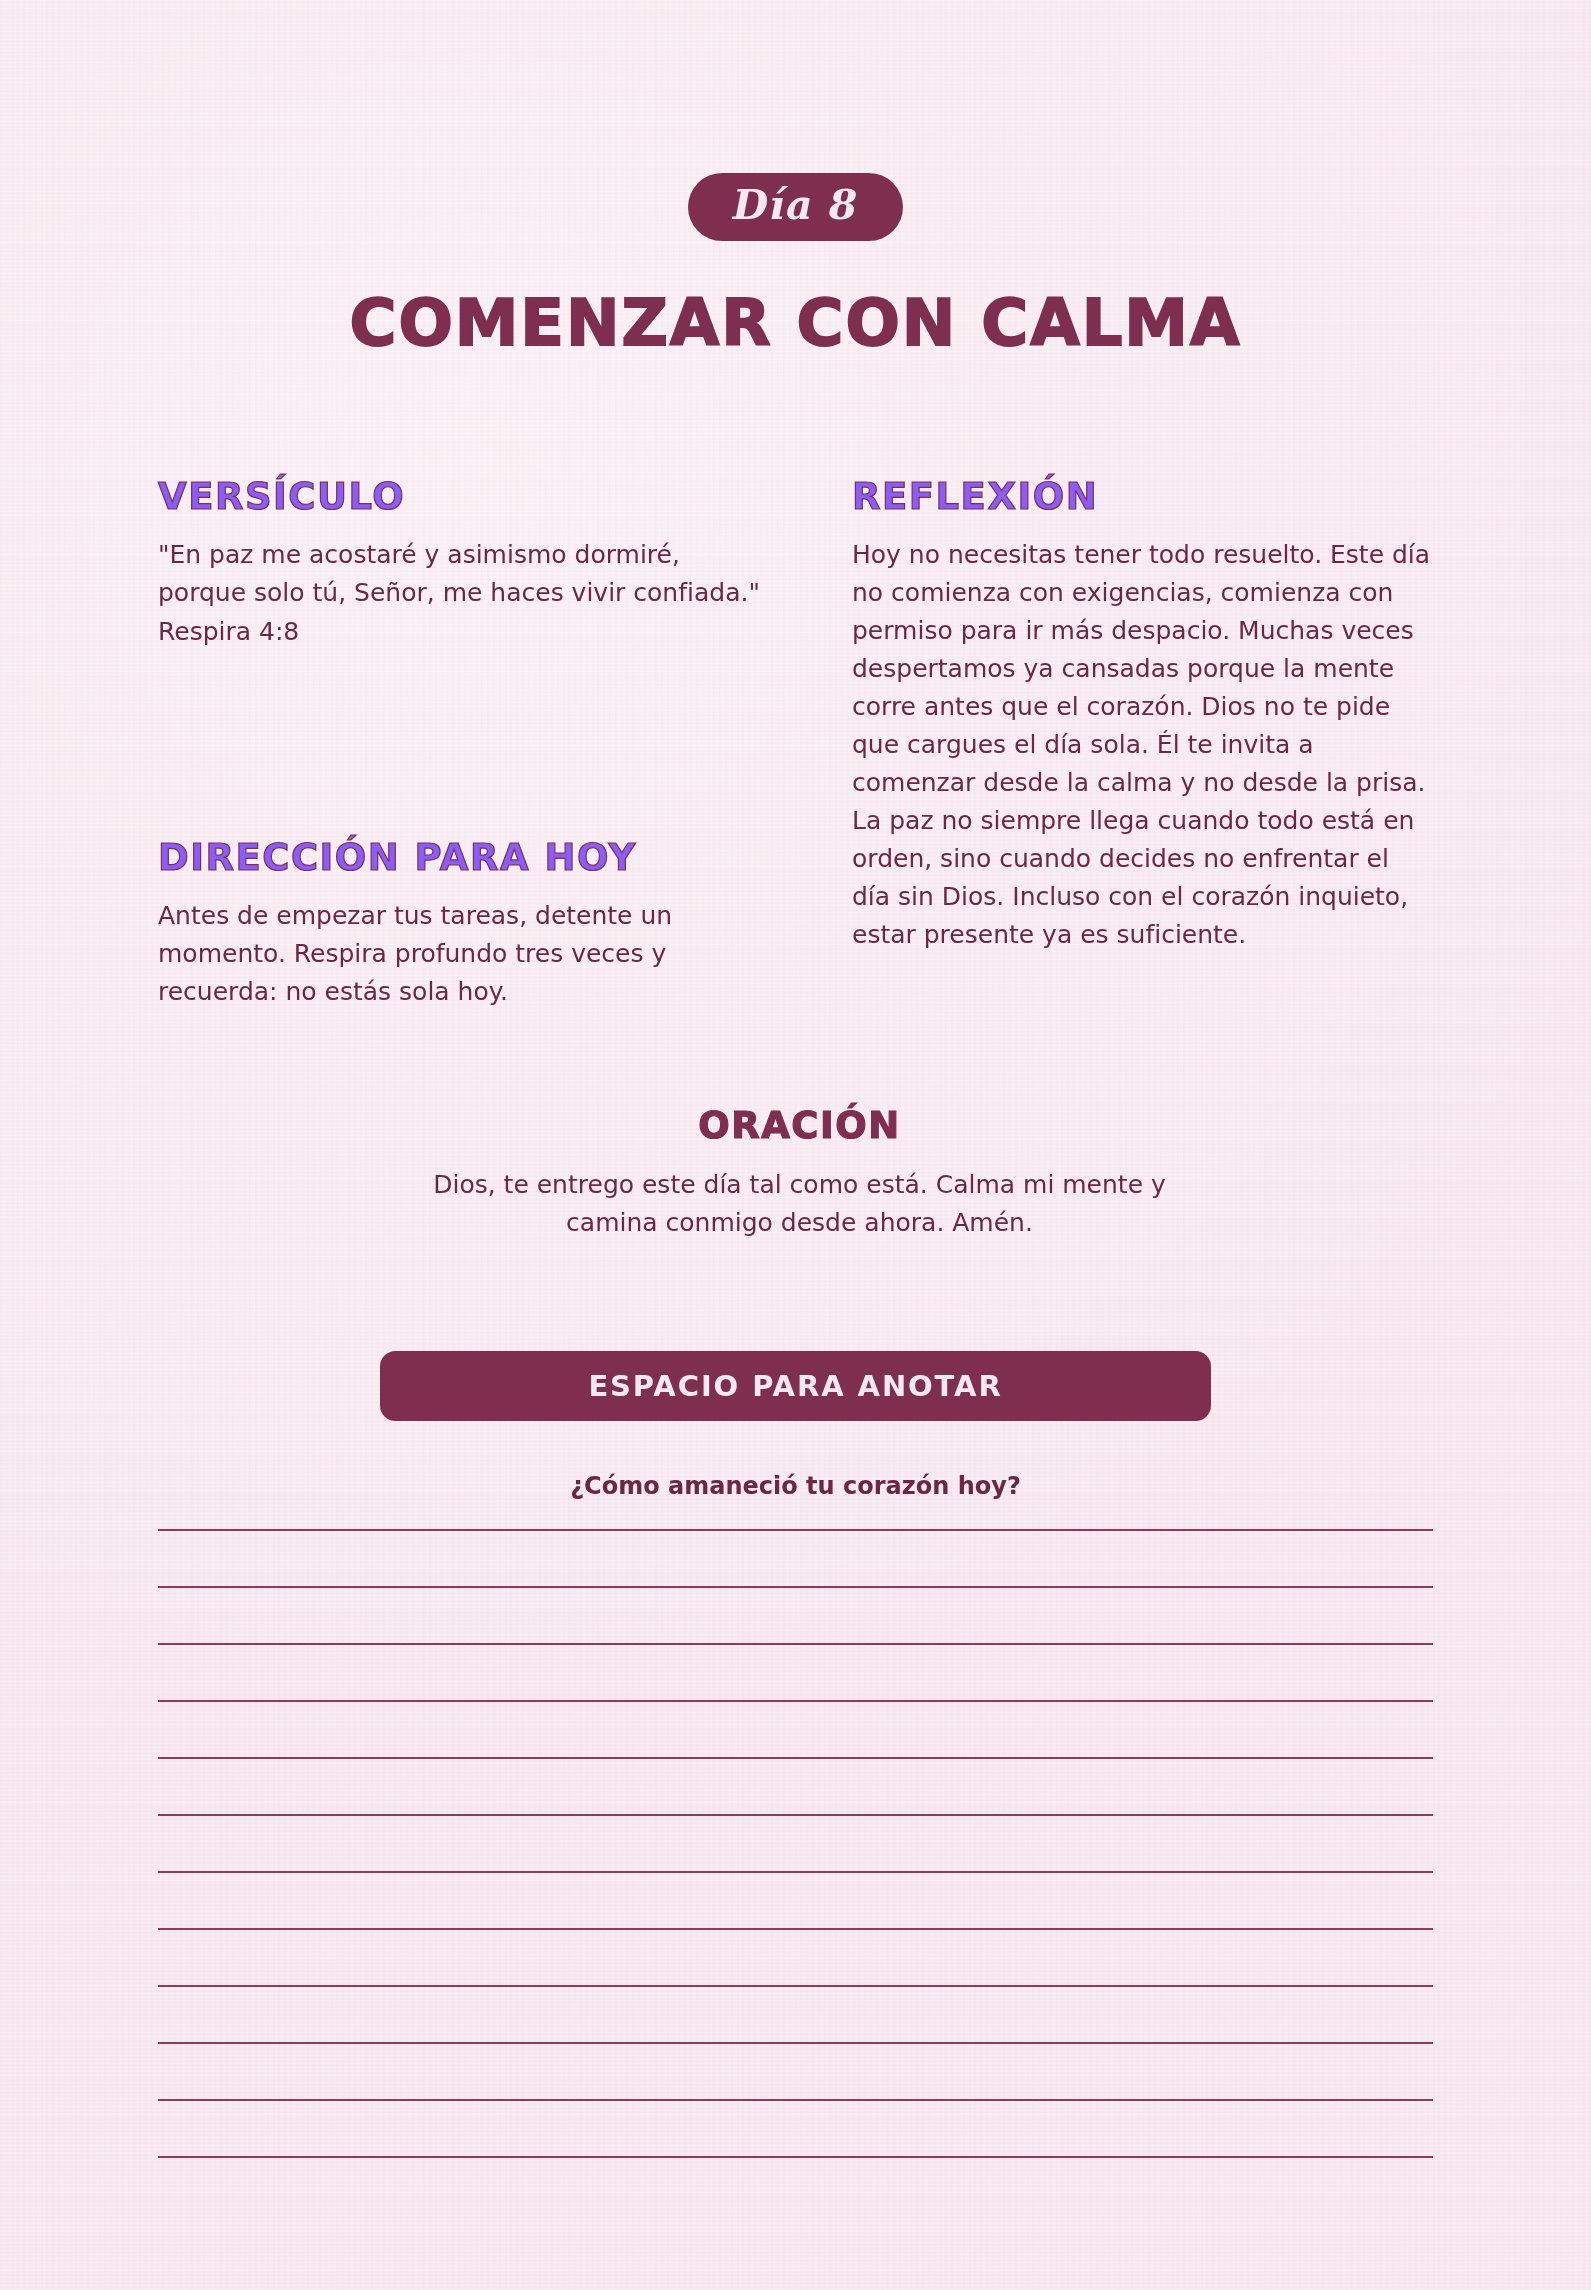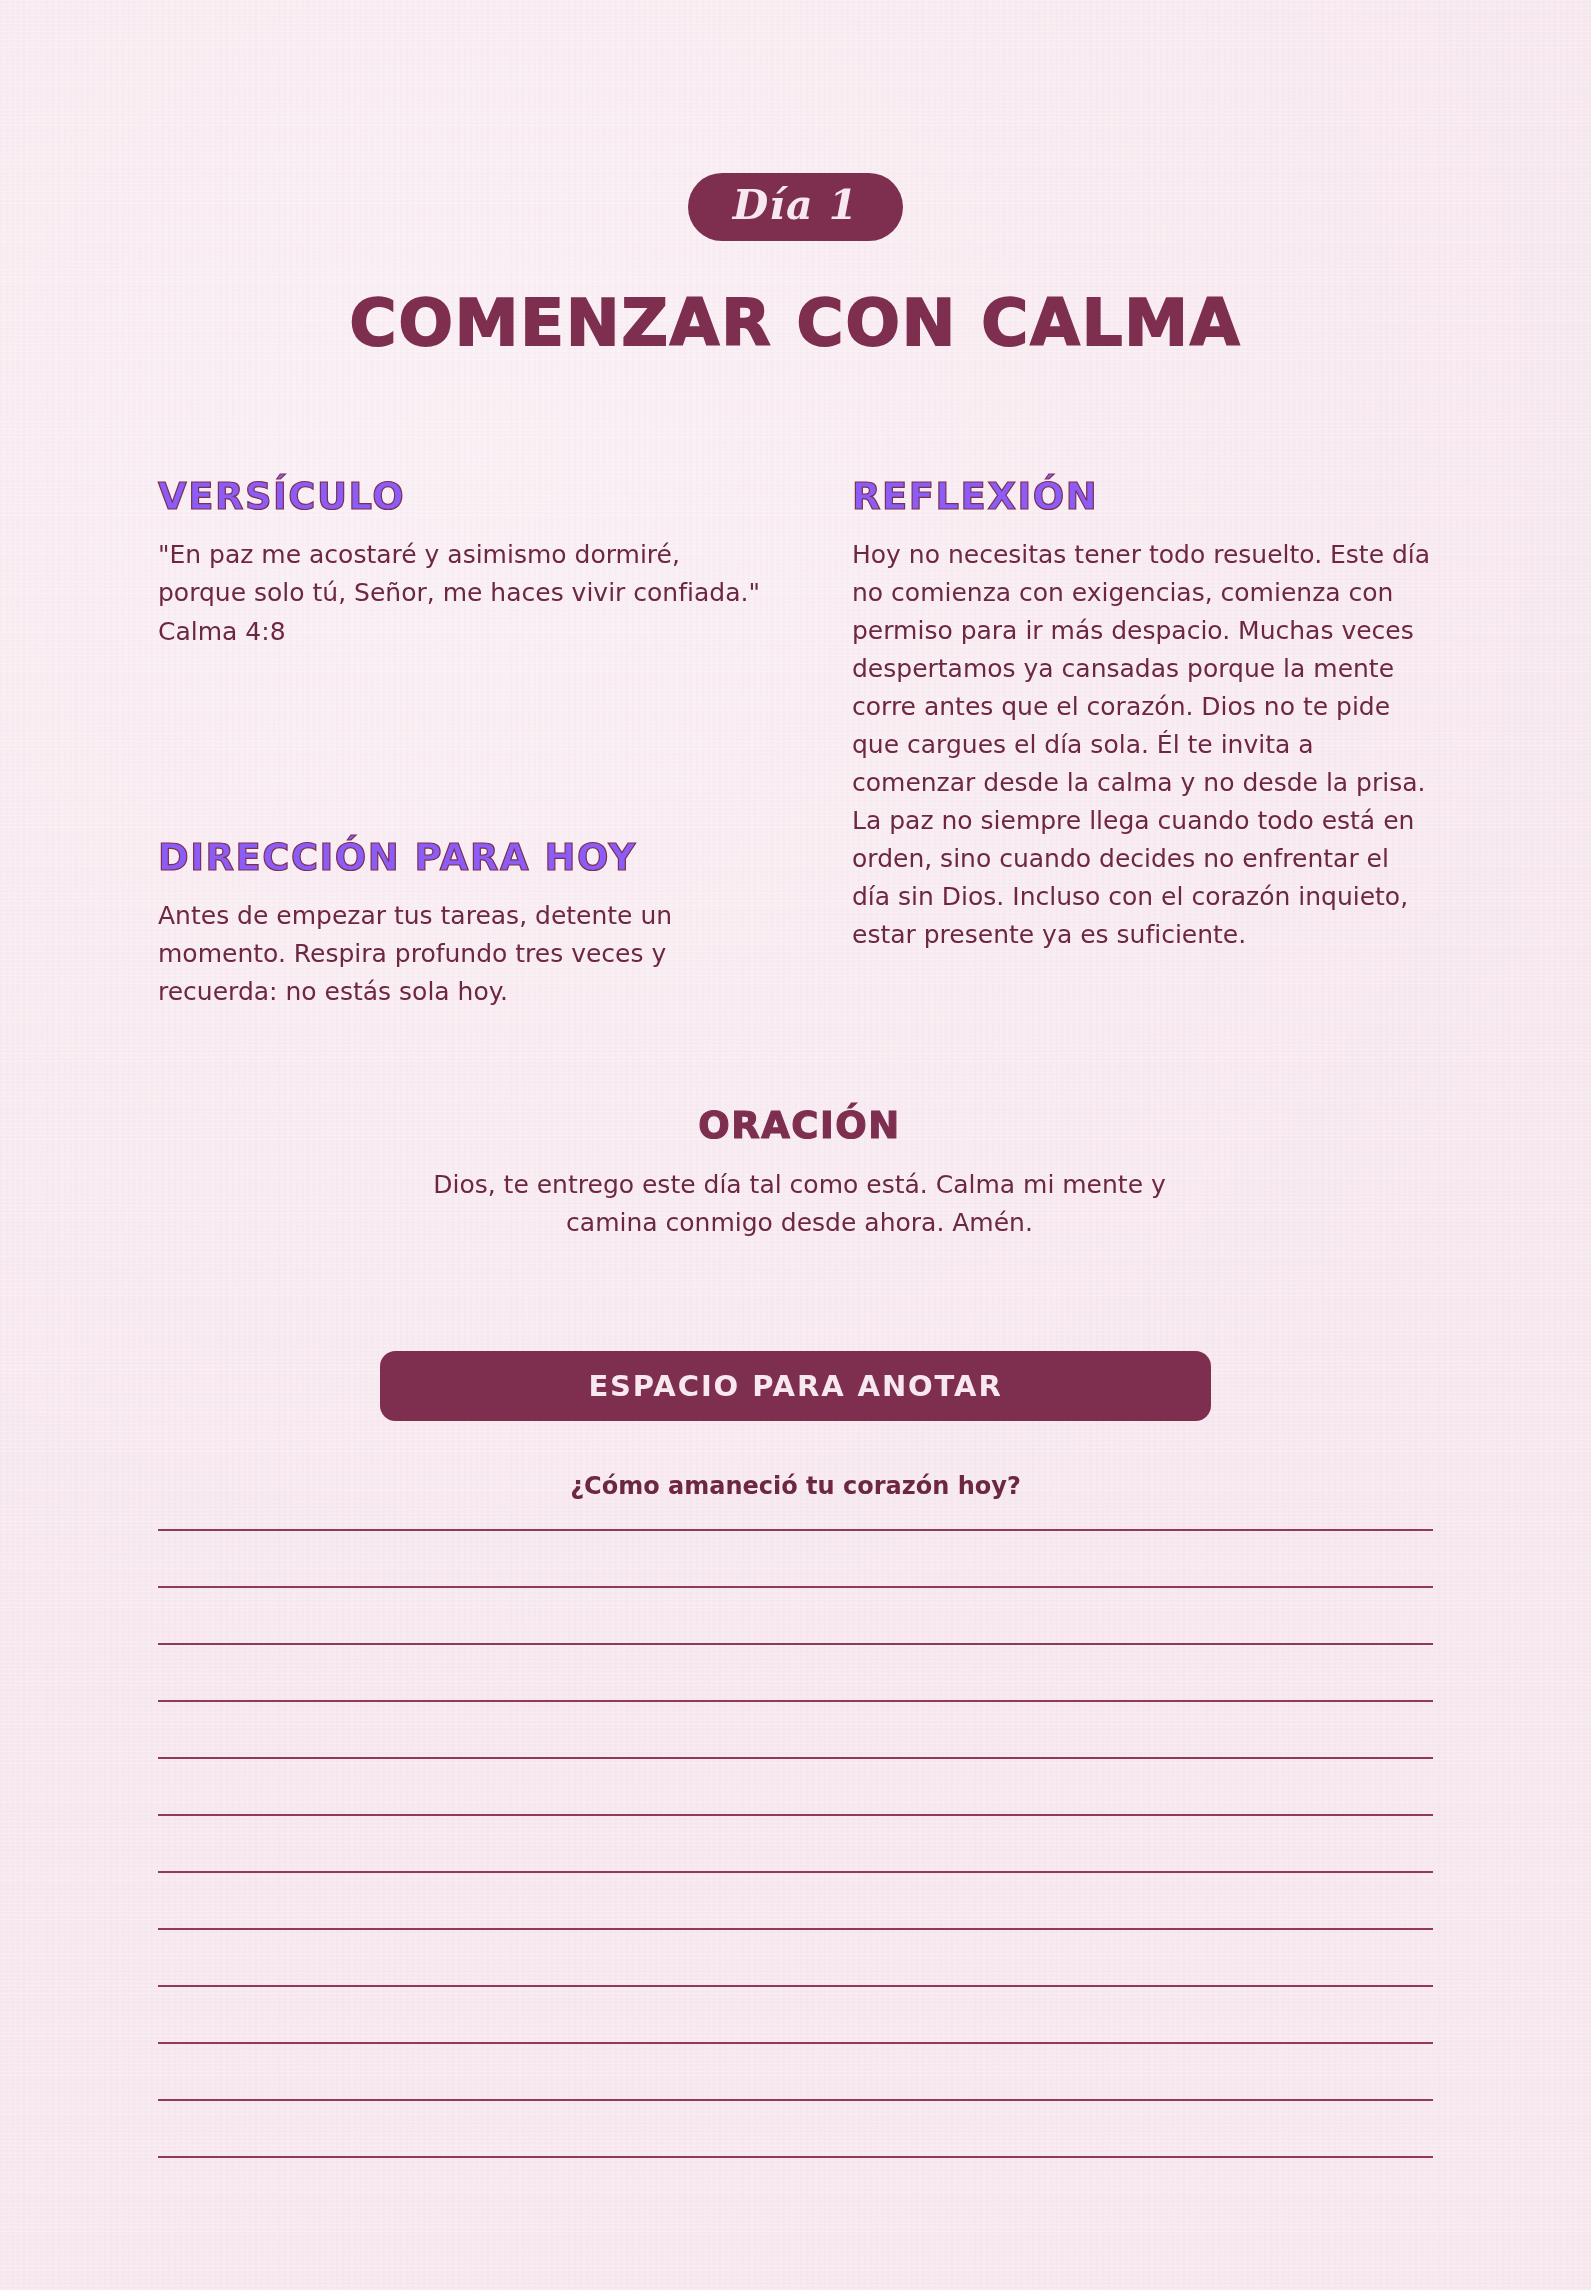--- a/index.html
+++ b/index.html
@@ -177,29 +177,29 @@
     margin-bottom: 55px;
   }
 </style>
 </head>
 <body>
 
 <div class="page">
   <div class="paper-texture"></div>
 
   <div class="badge-wrap">
-    <span class="badge">Día 1</span>
+    <span class="badge">Día 8</span>
   </div>
 
   <h1 class="title">COMENZAR CON CALMA</h1>
 
   <div class="col-left">
     <h2 class="section-head">VERSÍCULO</h2>
     <p class="body-text">"En paz me acostaré y asimismo dormiré, porque solo tú, Señor, me haces vivir confiada."</p>
-    <p class="body-text verse-ref">Calma 4:8</p>
+    <p class="body-text verse-ref">Respira 4:8</p>
   </div>
 
   <div class="left-block-2">
     <h2 class="section-head">DIRECCIÓN PARA HOY</h2>
     <p class="body-text">Antes de empezar tus tareas, detente un momento. Respira profundo tres veces y recuerda: no estás sola hoy.</p>
   </div>
 
   <div class="col-right">
     <h2 class="section-head">REFLEXIÓN</h2>
     <p class="body-text">Hoy no necesitas tener todo resuelto. Este día no comienza con exigencias, comienza con permiso para ir más despacio. Muchas veces despertamos ya cansadas porque la mente corre antes que el corazón. Dios no te pide que cargues el día sola. Él te invita a comenzar desde la calma y no desde la prisa.</p>

